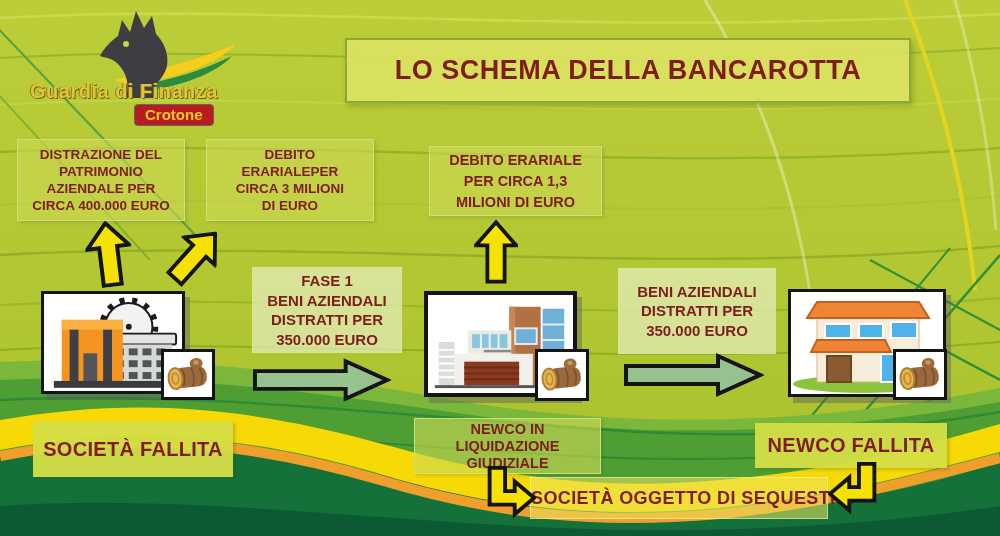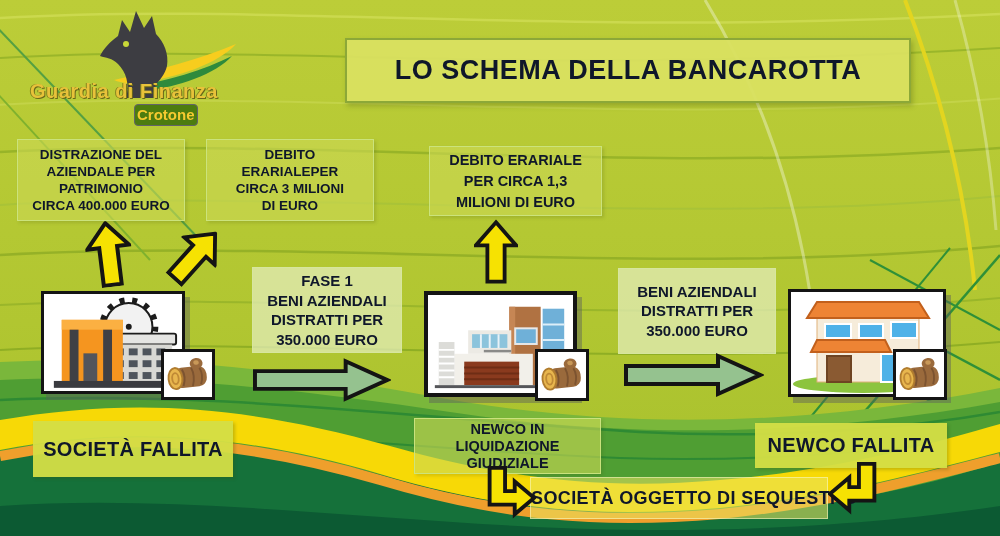--- a/index.html
+++ b/index.html
@@ -2,21 +2,21 @@
 <html><head>
 <meta charset="utf-8">
 <style>
   *{margin:0;padding:0;box-sizing:border-box}
   html,body{width:1000px;height:536px;background:#b3c730;font-family:"Liberation Sans",sans-serif}
   #stage{position:relative;width:1000px;height:536px;overflow:hidden}
   .abs{position:absolute}
   svg{display:block}
   
   .box{position:absolute;display:flex;flex-direction:column;justify-content:center;
-       text-align:center;font-weight:700;color:#0f172a}
+       text-align:center;font-weight:700;color:#7f1d1d}
   .callout{background:rgba(203,216,84,.62);border:1px solid rgba(203,228,128,.95);
            box-shadow:2px 2px 3px rgba(70,85,15,.18)}
   .fase{background:rgba(228,238,190,.72);border:1px solid rgba(215,230,160,.9)}
   .solid{background:rgba(212,222,70,.95);box-shadow:2px 2px 3px rgba(60,80,10,.25)}
   .seq{background:rgba(233,228,96,.55);border:1px solid rgba(250,250,200,.55)}
   .titlebox{background:rgba(217,224,96,.95);border:2px solid #8ca838;
             box-shadow:2px 3px 5px rgba(70,85,15,.3)}
   .ln{white-space:nowrap}
   .fs-title{font-size:27px;letter-spacing:.5px}
   .fs-sm{font-size:13.5px;line-height:17px}
@@ -25,22 +25,22 @@
   .fs-ent{font-size:20px;letter-spacing:.3px}
   .fs-liq{font-size:14.5px;line-height:17px}
   .fs-seq{font-size:18px;letter-spacing:.4px}
   
   .card{position:absolute;background:#fff;border:3px solid #141414;
         box-shadow:5px 6px 0 rgba(90,95,90,.45)}
   .logcard{position:absolute;background:#fff;border:3px solid #141414}
   
   #gdf-name{position:absolute;left:12px;top:74px;width:220px;font-size:20px;font-weight:700;
             color:#e8c23a;letter-spacing:.5px;text-shadow:1px 1px 0 #6a681a,-1px 0 0 #87841f}
-  #gdf-unit{position:absolute;left:116px;top:98px;background:#4d7c0f;border:1px solid #63636a;
-            border-radius:4px;padding:1px 2px 2px;color:#f6ca30;font-size:15px;font-weight:700}
+  #gdf-unit{position:absolute;left:116px;top:98px;background:#b91c1c;border:1px solid #63636a;
+            border-radius:4px;padding:1px 10px 2px;color:#f6ca30;font-size:15px;font-weight:700}
 </style>
 </head>
 <body>
 
 <div id="stage">
 
   <svg class="abs" style="left:0;top:0;width:1000px;height:536px" viewBox="0 0 1000 536" preserveAspectRatio="none">
     <defs>
       <linearGradient id="bgtop" x1="0" y1="0" x2="0" y2="1">
         <stop offset="0" stop-color="#bccd38"></stop>
@@ -95,22 +95,22 @@
     <div id="gdf-name">Guardia di Finanza</div>
     <div id="gdf-unit">Crotone</div>
   </div>
 
   <div class="box titlebox fs-title" style="left:345px;top:38px;width:566px;height:65px">
     <div class="ln">LO SCHEMA DELLA BANCAROTTA</div>
   </div>
 
   <div class="box callout fs-sm" style="left:17px;top:139px;width:168px;height:82px">
     <div class="ln">DISTRAZIONE DEL</div>
+    <div class="ln">PATRIMONIO</div>
     <div class="ln">AZIENDALE PER</div>
-    <div class="ln">PATRIMONIO</div>
     <div class="ln">CIRCA 400.000 EURO</div>
   </div>
 
   <div class="box callout fs-sm" style="left:206px;top:139px;width:168px;height:82px">
     <div class="ln">DEBITO</div>
     <div class="ln">ERARIALEPER</div>
     <div class="ln">CIRCA 3 MILIONI</div>
     <div class="ln">DI EURO</div>
   </div>
 

